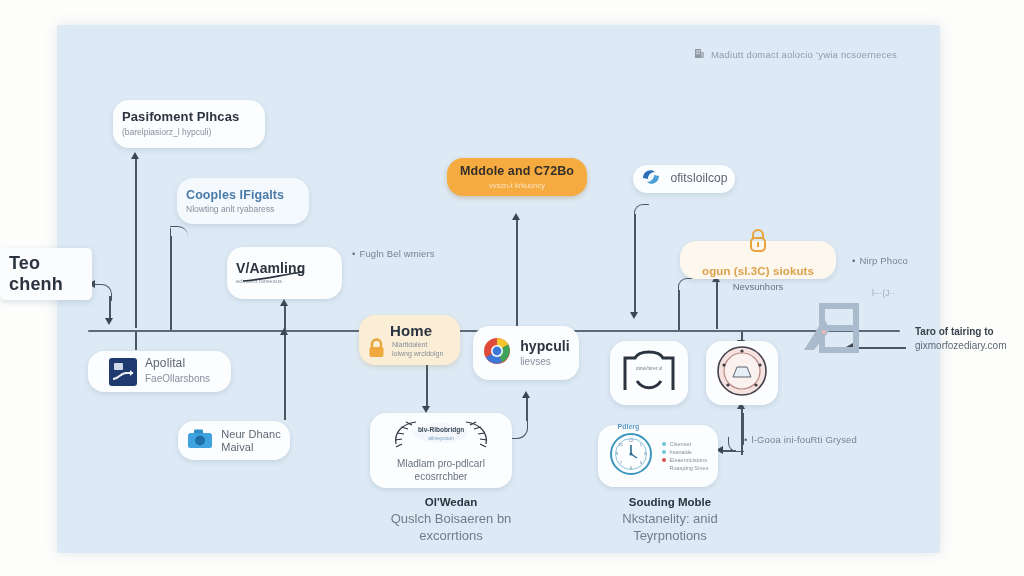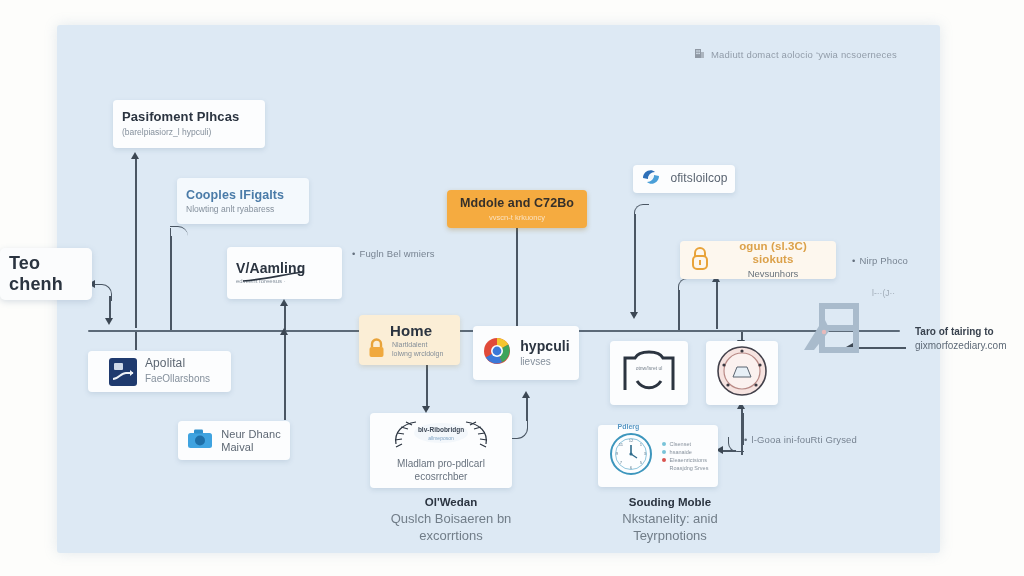--- a/index.html
+++ b/index.html
@@ -33,21 +33,21 @@
     height: 528px;
     background: #dde9f4;
     border-radius: 3px;
     box-shadow: 0 0 14px rgba(120,150,180,0.20);
   }
 
   
   .card {
     position: absolute;
     background: #fcfdfe;
-    border-radius: 4px;
+    border-radius: 16px;
     box-shadow: 0 2px 5px rgba(90,120,150,0.18);
     box-sizing: border-box;
     display: flex;
     flex-direction: column;
     justify-content: center;
     padding: 5px 9px;
   }
   .card.row {
     flex-direction: row;
     align-items: center;
@@ -198,33 +198,33 @@
     display: block;
     margin-top: 1px;
   }
 
   
   #card-payment   { left: 113px; top: 100px;  width: 152px; height: 48px; }
   #card-couples   { left: 177px; top: 178px;  width: 132px; height: 46px;
                     background:#f4f9fd; }
   #card-couples .ttl { color:#4a7ba8; font-size:12.5px; }
   #card-vaamling  { left: 227px; top: 247px;  width: 115px; height: 52px; }
-  #card-middle    { left: 447px; top: 190px;  width: 140px; height: 38px;
+  #card-middle    { left: 447px; top: 158px;  width: 140px; height: 38px;
                     background: #f5ab40;
                     box-shadow: 0 2px 5px rgba(150,110,30,0.30);
                     align-items: center; text-align: center; }
   #card-middle .ttl { color: #35302a; font-size: 12.5px; }
   #card-middle .sub { color: #fbe7cc; font-size: 7.5px; }
   #card-home      { left: 359px; top: 315px;  width: 101px; height: 50px;
                     background: #fbeed6;
                     box-shadow: 0 2px 5px rgba(160,130,70,0.22); }
   #card-hypculi   { left: 473px; top: 326px;  width: 106px; height: 54px; }
   #card-office    { left: 633px; top: 165px;  width: 102px; height: 28px; }
   #card-login     { left: 680px; top: 241px;  width: 156px; height: 38px;
-                    background: #fdf7ee; }
+                    background: #fdf7ee; flex-direction: column; }
   #card-apolital  { left: 88px;  top: 351px;  width: 143px; height: 41px; }
   #card-near      { left: 178px; top: 421px;  width: 112px; height: 39px; }
   #card-laurel    { left: 370px; top: 413px;  width: 142px; height: 75px;
                     align-items: center; }
   #card-frame     { left: 610px; top: 341px;  width: 78px; height: 64px;
                     align-items: center; justify-content: center; }
   #card-seal      { left: 706px; top: 341px;  width: 72px; height: 64px;
                     align-items: center; justify-content: center; }
   #card-clock     { left: 598px; top: 425px;  width: 120px; height: 62px; }
 

